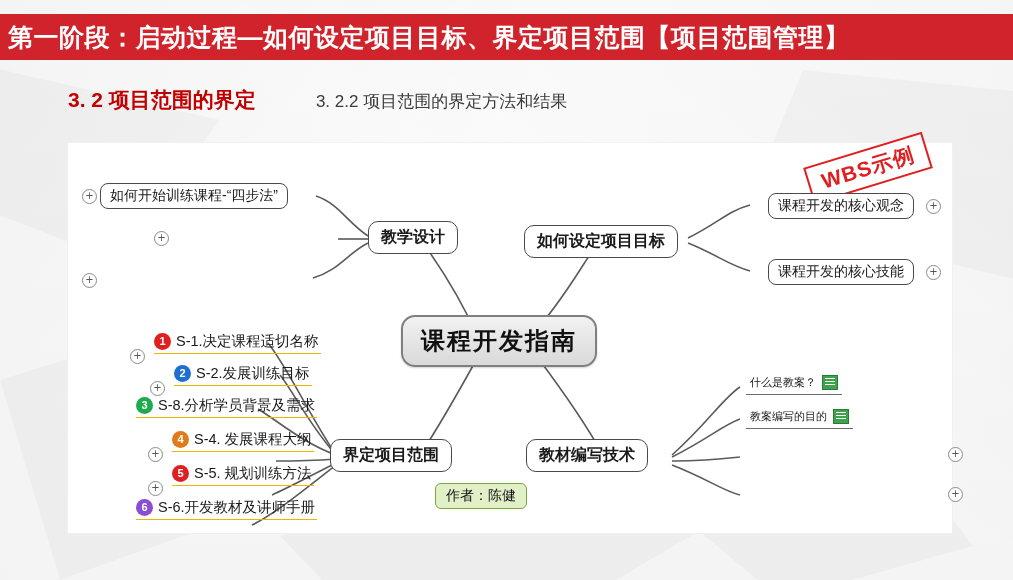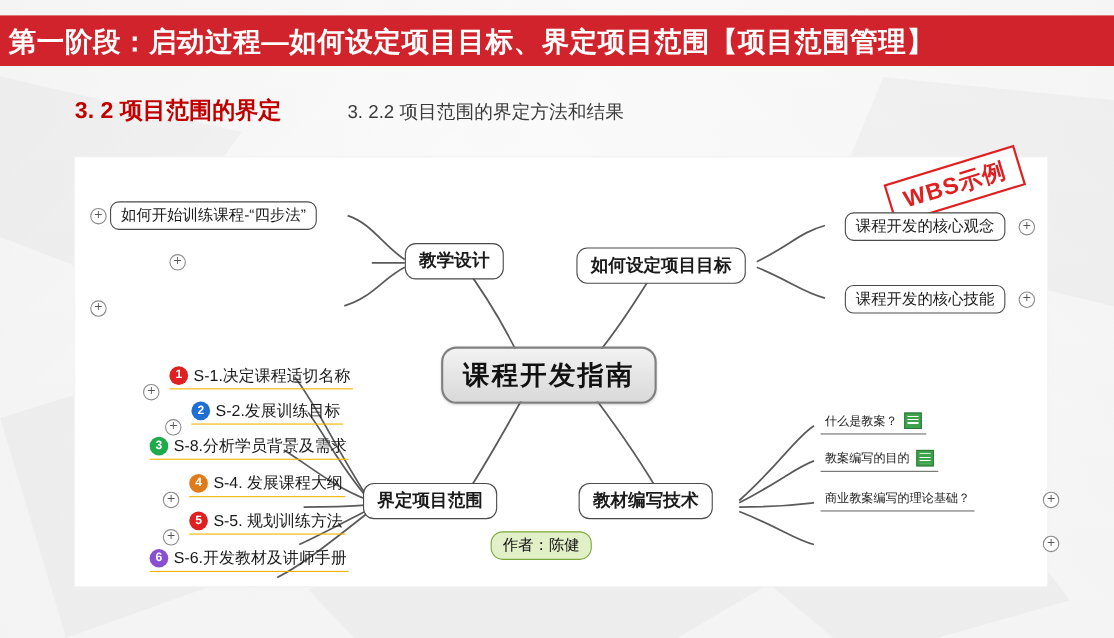--- a/index.html
+++ b/index.html
@@ -267,21 +267,21 @@
           <path d="M604,314 C640,296 655,282 672,276"></path>
           <path d="M604,318 C640,318 655,316 672,314"></path>
           <path d="M604,322 C640,336 655,348 672,352"></path>
         </g>
       </svg>
 
       <div class="wbs-stamp">WBS示例</div>
 
       <div class="node n-center" style="left:333px; top:172px;">课程开发指南</div>
 
-      <div class="author-tag" style="left:378px; top:340px;border-radius:11px;">作者：陈健</div>
+      <div class="author-tag" style="left:367px; top:340px;">作者：陈健</div>
 
       <div class="node n-box mid" style="left:300px; top:78px;">教学设计</div>
       <div class="node n-box" style="left:32px; top:40px;">如何开始训练课程-“四步法”</div>
       <div class="plus" style="left:14px; top:46px;">+</div>
       <div class="plus" style="left:86px; top:88px;">+</div>
       <div class="plus" style="left:14px; top:130px;">+</div>
 
       <div class="node n-box mid" style="left:456px; top:82px;">如何设定项目目标</div>
       <div class="node n-box" style="left:700px; top:50px;">课程开发的核心观念</div>
       <div class="plus" style="left:858px; top:56px;">+</div>
@@ -329,22 +329,19 @@
       <div class="node n-underline" style="left:678px; top:228px;">
         <span>什么是教案？</span>
         <span class="doc-icon"></span>
       </div>
 
       <div class="node n-underline" style="left:678px; top:262px;">
         <span>教案编写的目的</span>
         <span class="doc-icon"></span>
       </div>
 
-      <div class="node n-underline" style="left:678px; top:298px;">
-        <span>商业教案编写的理论基础？</span>
-      </div>
       <div class="plus" style="left:880px; top:304px;">+</div>
 
       <div class="plus" style="left:880px; top:344px;">+</div>
 
     </div>
   </div>
 </div>
 
 </body></html>

